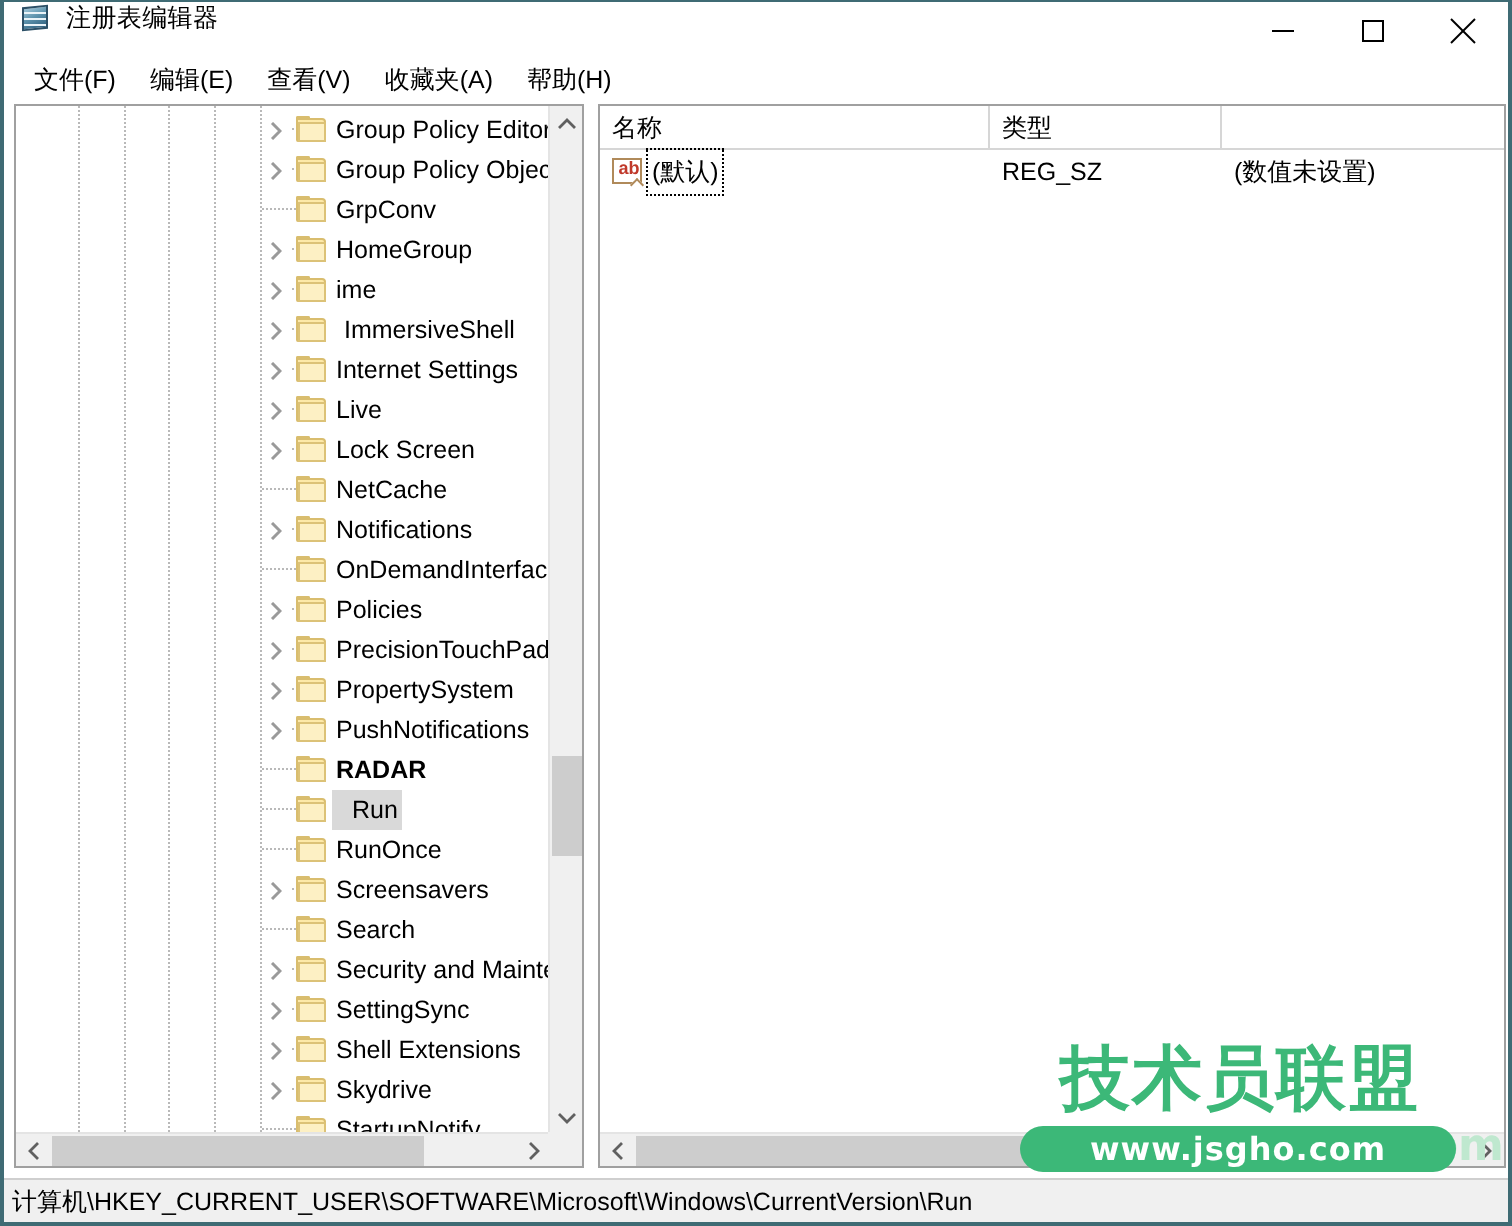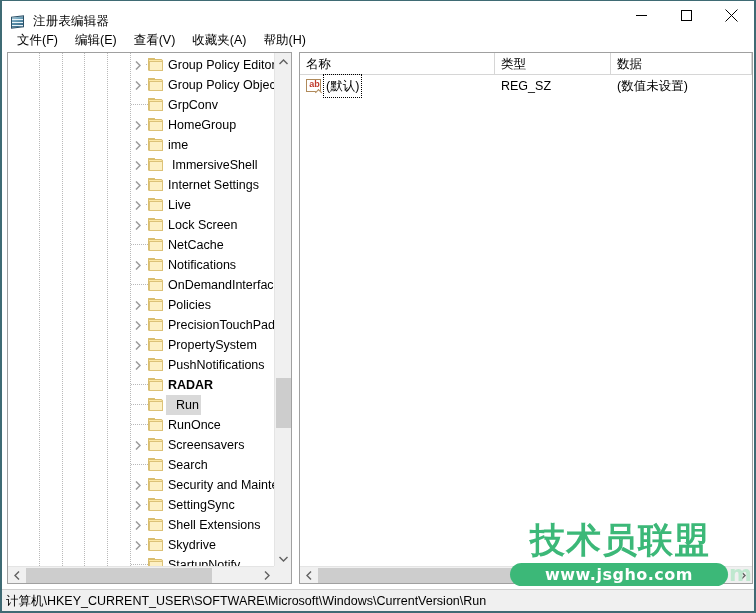--- a/index.html
+++ b/index.html
@@ -16,21 +16,21 @@
     border-left: 2px solid #3f6b74;
     border-right: 2px solid #3f6b74;
     border-bottom: 2px solid #3f6b74;
     border-top: 1px solid #3f6b74;
   }
 
   
   .titlebar {
     position: absolute; left: 0; top: 0; width: 752px; height: 29px;
     background: #ffffff;
-    display: flex; align-items: flex-end;
+    display: flex; align-items: flex-start;
   }
   .title-icon {
     width: 16px; height: 16px; margin-left: 8px; margin-right: 7px;
     position: relative; flex: 0 0 auto;
   }
   .title-icon .ti-body {
     position: absolute; left: 1px; top: 2px; width: 13px; height: 12px;
     background: linear-gradient(160deg, #9fc6d8 0%, #5d93ad 45%, #2e5f7d 100%);
     border: 1px solid #2b4f66;
     transform: skewY(-6deg);
@@ -610,21 +610,20 @@
           </svg>
       </div>
     </div>
     <div class="corner-box"></div>
   </div>
 
   <div class="list-panel">
     <div class="lheader">
       <div class="lcol" id="hdr0" style="left: 0px; width: 195px;">名称</div>
       <div class="lcol" id="hdr1" style="left: 195px; width: 116px;">类型</div>
-      <div class="lcol" id="hdr2" style="left: 311px; width: 141px;">数据</div>
     </div>
 
     <div class="lrow">
       <div class="ab-icon">
         <div class="ab-txt">ab</div>
         <div class="ab-corner"></div>
       </div>
       <div class="cell focus" style="left:24px;">(默认)</div>
       <div class="cell" style="left:201px;">REG_SZ</div>
       <div class="cell" style="left:317px;">(数值未设置)</div>

